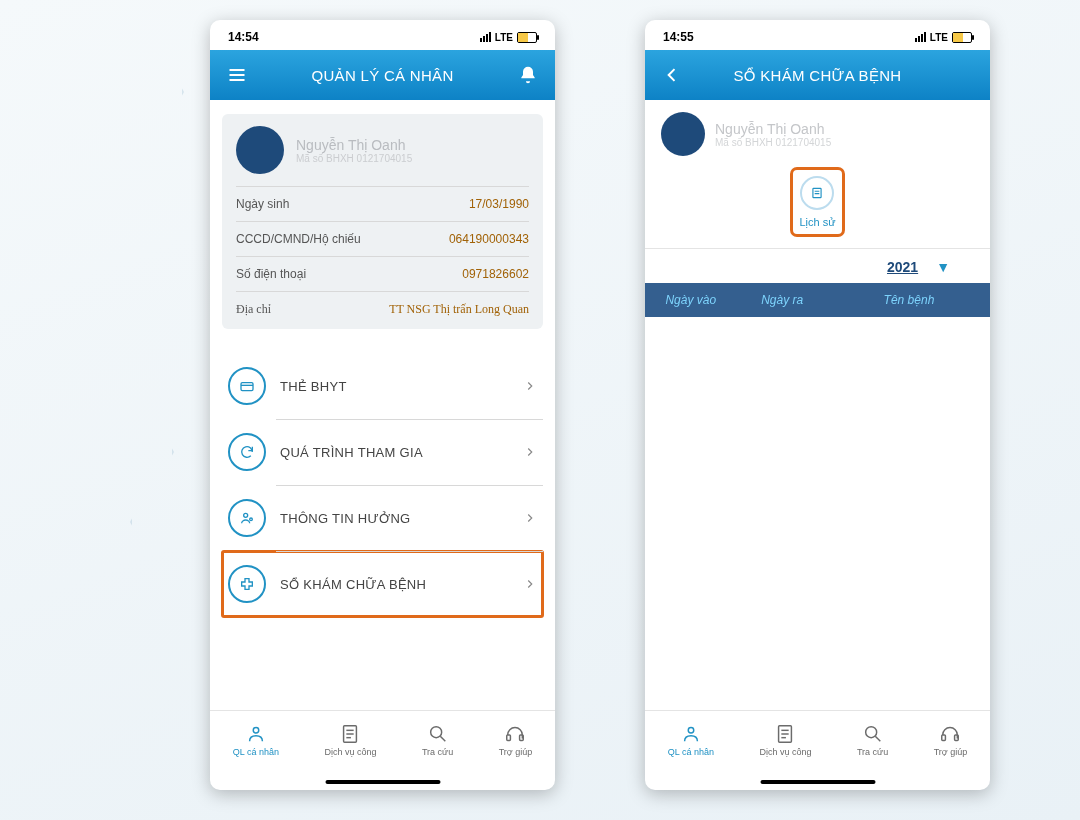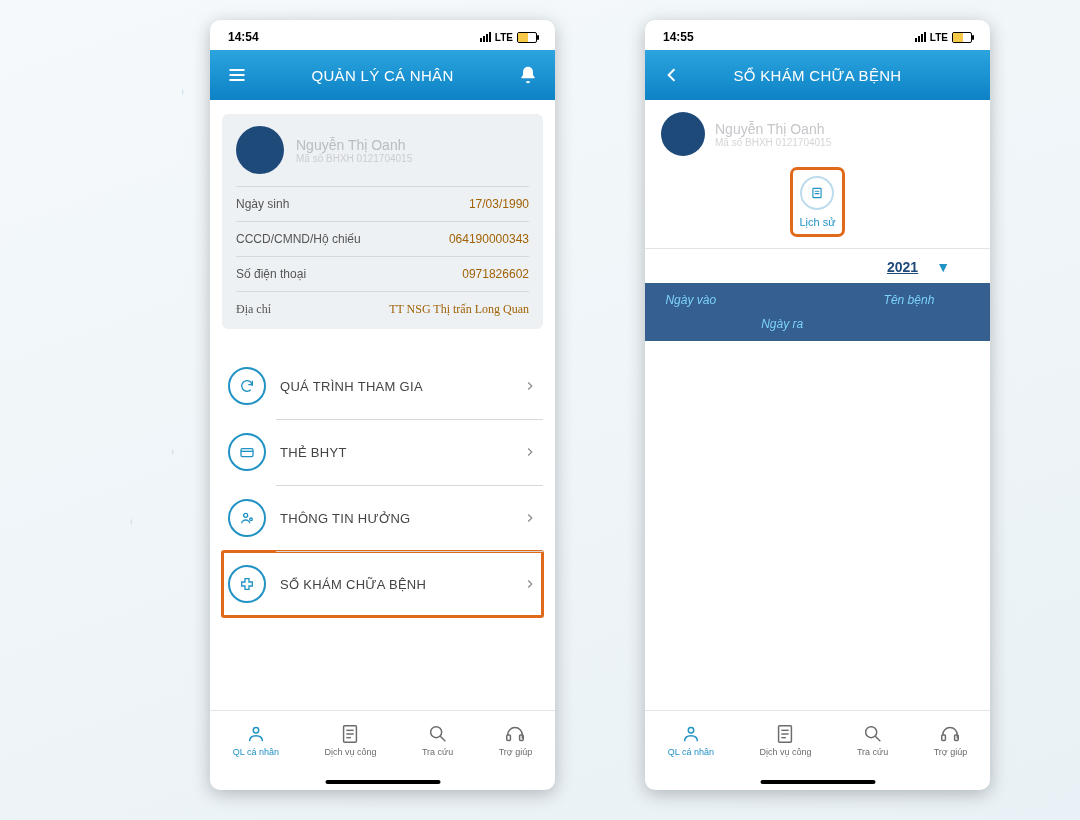--- a/index.html
+++ b/index.html
@@ -82,21 +82,21 @@
   .seg-item .ico{width:30px;height:30px;border:2px solid #bcdcee;border-radius:50%;display:flex;align-items:center;justify-content:center;color:var(--link);}
   .seg-item.disabled .ico{border-color:#ddd;color:#c4c4c4;}
   .seg-item.hl{outline:3px solid var(--orange);outline-offset:2px;padding:4px;border-radius:2px;width:auto;}
   .seg-item.hl .lbl{color:var(--link);}
   .year-row{display:flex;justify-content:flex-end;align-items:center;gap:18px;padding:10px 28px 8px 0;font-size:14px;color:var(--brand-dark);font-weight:600;}
   .year-row .yr{text-decoration:underline;}
   .year-row .dd{color:var(--link);}
   .thead{display:flex;background:var(--row);color:#7dd3fc;font-size:12px;margin:0 -12px;font-style:italic;}
   .thead>div{padding:10px 4px;text-align:center;}
   .thead>div:nth-child(1){width:26%;}
-  .thead>div:nth-child(2){width:26%;margin-top:24px;}
+  .thead>div:nth-child(2){width:26%;}
   .thead>div:nth-child(3){width:48%;}
   svg{display:block;}
 </style>
 </head>
 <body>
 
 <div class="hex h1"></div>
 <div class="hex h2"></div>
 <div class="hex h3"></div>
 <div class="hex h4"></div>
@@ -161,39 +161,39 @@
         <div class="kv">
           <span class="k">Địa chỉ</span>
           <span class="v">TT NSG Thị trấn Long Quan</span>
         </div>
       </div>
 
       <div class="menu">
         <div class="mi">
           <span class="circ">
             <svg viewBox="0 0 24 24" width="16" height="16" fill="none" stroke="currentColor" stroke-width="2">
-                <path d="M20 12a8 8 0 10-2.3 5.6"></path>
-                <polyline points="20 4 20 10 14 10"></polyline>
-              </svg>
-          </span>
-          <span class="lbl">QUÁ TRÌNH THAM GIA</span>
+                <rect x="3" y="7" width="18" height="12" rx="2"></rect>
+                <line x1="3" y1="11" x2="21" y2="11"></line>
+              </svg>
+          </span>
+          <span class="lbl">THẺ BHYT</span>
           <span class="chev">
             <svg viewBox="0 0 24 24" width="14" height="14" fill="none" stroke="currentColor" stroke-width="2">
                 <polyline points="9 6 15 12 9 18"></polyline>
               </svg>
           </span>
         </div>
         <div class="mi">
           <span class="circ">
             <svg viewBox="0 0 24 24" width="16" height="16" fill="none" stroke="currentColor" stroke-width="2">
-                <rect x="3" y="7" width="18" height="12" rx="2"></rect>
-                <line x1="3" y1="11" x2="21" y2="11"></line>
-              </svg>
-          </span>
-          <span class="lbl">THẺ BHYT</span>
+                <path d="M20 12a8 8 0 10-2.3 5.6"></path>
+                <polyline points="20 4 20 10 14 10"></polyline>
+              </svg>
+          </span>
+          <span class="lbl">QUÁ TRÌNH THAM GIA</span>
           <span class="chev">
             <svg viewBox="0 0 24 24" width="14" height="14" fill="none" stroke="currentColor" stroke-width="2">
                 <polyline points="9 6 15 12 9 18"></polyline>
               </svg>
           </span>
         </div>
         <div class="mi">
           <span class="circ">
             <svg viewBox="0 0 24 24" width="16" height="16" fill="none" stroke="currentColor" stroke-width="2">
                 <circle cx="10" cy="8" r="3"></circle>

